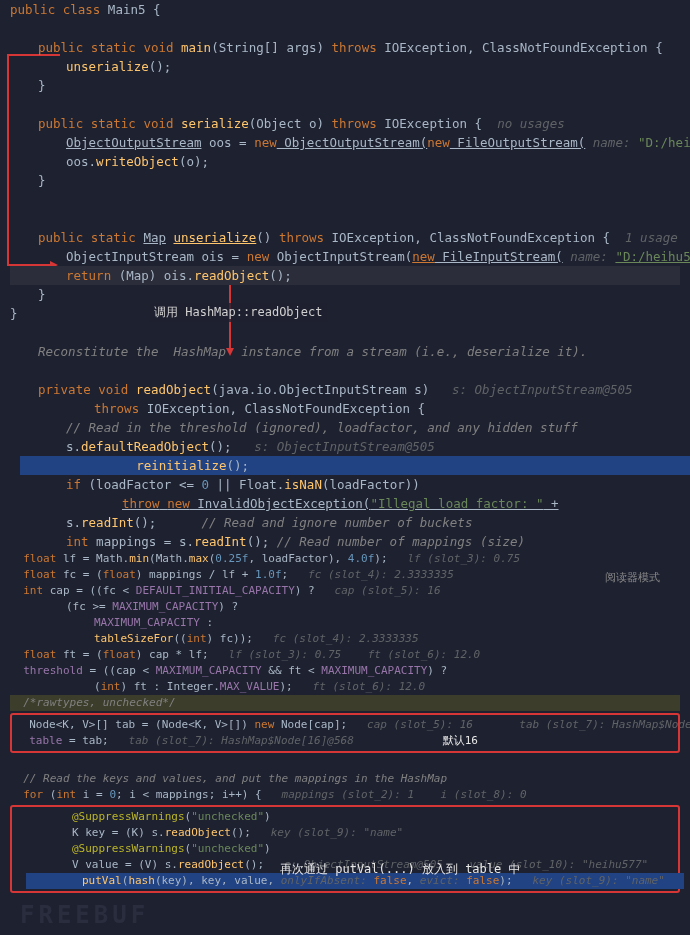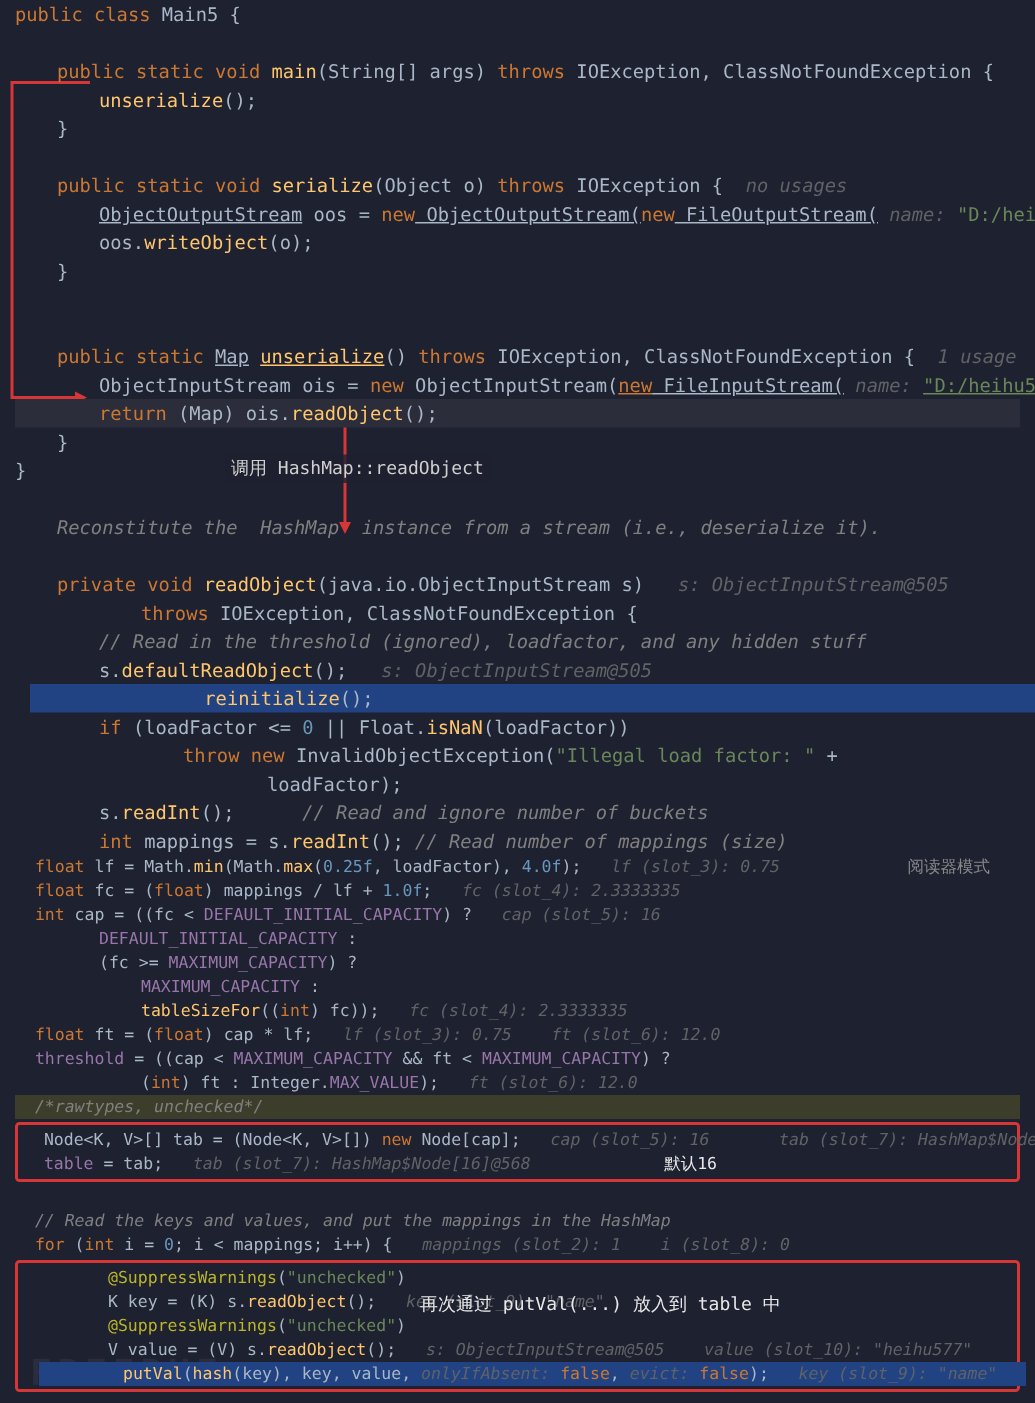--- a/index.html
+++ b/index.html
@@ -21,21 +21,21 @@
 .str { color: #6a8759; }
 .comment { color: #808080; font-style: italic; }
 .hint { color: #606366; font-style: italic; }
 .num { color: #6897bb; }
 .anno { color: #bbb529; }
 .field { color: #9876aa; }
 .under { text-decoration: underline; }
 .ind1 { padding-left: 28px; }
 .ind2 { padding-left: 56px; }
 .ind3 { padding-left: 84px; }
-.ind4 { padding-left: 112px; }
+.ind4 { padding-left: 112px; text-decoration: underline; }
 .ind6 { padding-left: 168px; }
 .hl-blue { background: #214283; display: inline-block; width: 100%; margin-left: 10px; }
 .hl-yellow { background: #3d3d2b; }
 .hl-dark { background: #2b2d3a; }
 .red-box { border: 2px solid #d63636; border-radius: 3px; margin: 2px 0; padding: 2px 4px; }
 .label-text { color: #d0d0d0; font-size: 12px; position: absolute; background: rgba(30,33,48,0.8); padding: 0 4px; }
 .chinese-anno { color: #e8e8e8; font-size: 12px; position: absolute; }
 .reader-mode { position: absolute; right: 30px; top: 568px; color: #888; font-size: 11px; }
 svg.arrow-svg { position: absolute; pointer-events: none; }
 .watermark { position: absolute; bottom: 10px; left: 20px; color: #3a3f52; font-size: 24px; font-weight: bold; letter-spacing: 4px; opacity: 0.4; z-index: -1; }
@@ -74,29 +74,27 @@
 <div class="line">&nbsp;</div>
 <div class="line ind1 comment">Reconstitute the  HashMap  instance from a stream (i.e., deserialize it).</div>
 <div class="line">&nbsp;</div>
 <div class="line ind1"><span class="kw">private</span> <span class="kw">void</span> <span class="method">readObject</span><span>(java.io.ObjectInputStream s)</span><span class="hint">   s: ObjectInputStream@505</span></div>
 <div class="line ind3"><span class="kw">throws</span><span> IOException, ClassNotFoundException {</span></div>
 <div class="line ind2 comment">// Read in the threshold (ignored), loadfactor, and any hidden stuff</div>
 <div class="line ind2"><span>s.</span><span class="method">defaultReadObject</span><span>();</span><span class="hint">   s: ObjectInputStream@505</span></div>
 <div class="line hl-blue"><span class="ind2"></span>        <span class="method">reinitialize</span><span>();</span></div>
 <div class="line ind2"><span class="kw">if</span><span> (loadFactor &lt;= </span><span class="num">0</span><span> || Float.</span><span class="method">isNaN</span><span>(loadFactor))</span></div>
 <div class="line ind4"><span class="kw">throw</span> <span class="kw">new</span><span> InvalidObjectException(</span><span class="str">"Illegal load factor: "</span><span> +</span></div>
-<div class="line ind6">loadFactor);</div>
 <div class="line ind2"><span>s.</span><span class="method">readInt</span><span>();</span><span class="comment">      // Read and ignore number of buckets</span></div>
 <div class="line ind2"><span class="kw">int</span><span> mappings = s.</span><span class="method">readInt</span><span>();</span><span class="comment"> // Read number of mappings (size)</span></div>
 
 <div style="font-size:11px;line-height:16px;">
 <div class="line">  <span class="kw">float</span><span> lf = Math.</span><span class="method">min</span><span>(Math.</span><span class="method">max</span><span>(</span><span class="num">0.25f</span><span>, loadFactor), </span><span class="num">4.0f</span><span>);</span><span class="hint">   lf (slot_3): 0.75</span></div>
 <div class="line">  <span class="kw">float</span><span> fc = (</span><span class="kw">float</span><span>) mappings / lf + </span><span class="num">1.0f</span><span>;</span><span class="hint">   fc (slot_4): 2.3333335</span></div>
 <div class="line">  <span class="kw">int</span><span> cap = ((fc &lt; </span><span class="field">DEFAULT_INITIAL_CAPACITY</span><span>) ?</span><span class="hint">   cap (slot_5): 16</span></div>
-<div class="line ind2"><span class="field">DEFAULT_INITIAL_CAPACITY</span><span> :</span></div>
 <div class="line ind2"><span>(fc &gt;= </span><span class="field">MAXIMUM_CAPACITY</span><span>) ?</span></div>
 <div class="line ind3"><span class="field">MAXIMUM_CAPACITY</span><span> :</span></div>
 <div class="line ind3"><span class="method">tableSizeFor</span><span>((</span><span class="kw">int</span><span>) fc));</span><span class="hint">   fc (slot_4): 2.3333335</span></div>
 <div class="line">  <span class="kw">float</span><span> ft = (</span><span class="kw">float</span><span>) cap * lf;</span><span class="hint">   lf (slot_3): 0.75    ft (slot_6): 12.0</span></div>
 <div class="line">  <span class="field">threshold</span><span> = ((cap &lt; </span><span class="field">MAXIMUM_CAPACITY</span><span> &amp;&amp; ft &lt; </span><span class="field">MAXIMUM_CAPACITY</span><span>) ?</span></div>
 <div class="line ind3"><span>(</span><span class="kw">int</span><span>) ft : Integer.</span><span class="field">MAX_VALUE</span><span>);</span><span class="hint">   ft (slot_6): 12.0</span></div>
 <div class="line hl-yellow">  <span class="comment">/*rawtypes, unchecked*/</span></div>
 
 <div class="red-box">
 <div class="line">  <span>Node&lt;K, V&gt;[] tab = (Node&lt;K, V&gt;[]) </span><span class="kw">new</span><span> Node[cap];</span><span class="hint">   cap (slot_5): 16       tab (slot_7): HashMap$Node[16]@568</span></div>

